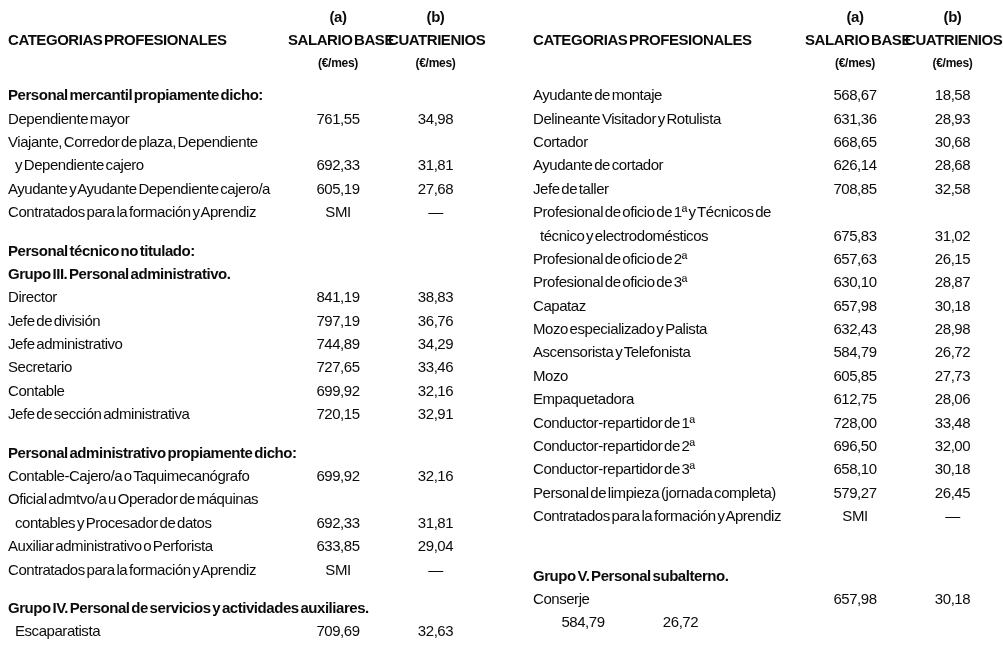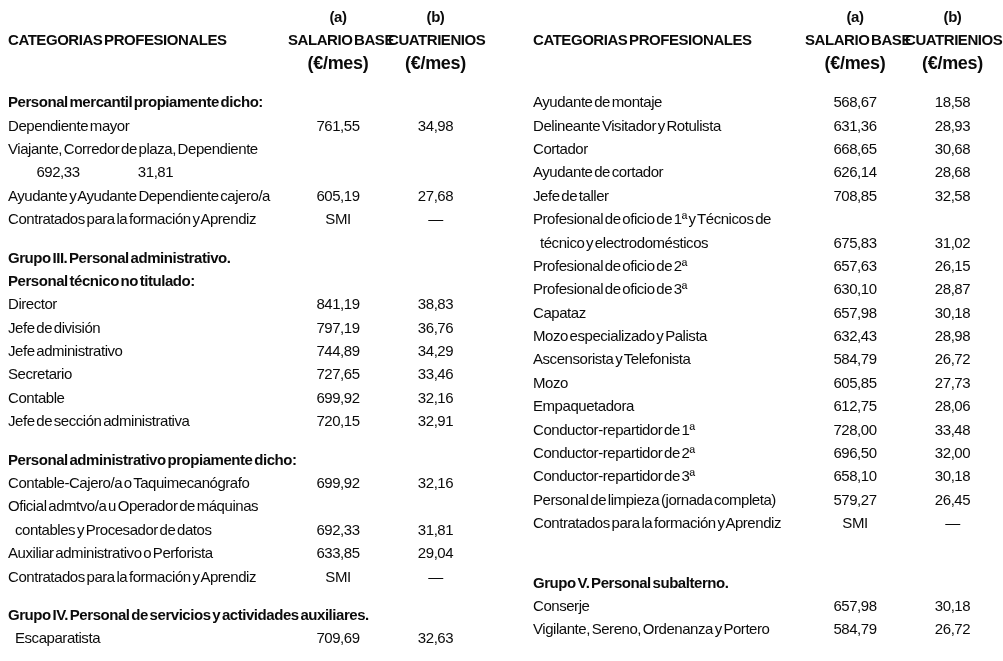--- a/index.html
+++ b/index.html
@@ -30,24 +30,24 @@
     white-space: nowrap;
     align-items: baseline;
   }
   .cell { flex: none; }
   .cell.label { flex: 1 1 auto; overflow: visible; }
   .cell.sal { width: 100px; text-align: center; }
   .cell.cua { width: 95px;  text-align: center; }
 
   .bold { font-weight: 700; }
   .indent { padding-left: 7px; }
-  .unit { font-size: 18px; font-weight: 700; letter-spacing: -0.3px; }
+  .unit { font-size: 12px; font-weight: 700; letter-spacing: -0.3px; }
 
   .blocks .block { margin-top: 15px; }
-  .blocks .block:first-child { margin-top: 15px; }
+  .blocks .block:first-child { margin-top: 8px; }
   .panel[data-name="panel-right"] .blocks .block:last-child { margin-top: 36px; }
 </style>
 </head>
 <body>
 
 <div class="page" data-name="salary-table-document">
 
   <div class="panel" data-name="panel-left">
     <div class="head" data-name="table-header">
       <div class="hrow" data-name="header-marks-row">
@@ -77,42 +77,43 @@
             <div class="cell label" data-name="category-label">Dependiente mayor</div>
             <div class="cell sal" data-name="salario-base-value">761,55</div>
             <div class="cell cua" data-name="cuatrienios-value">34,98</div>
           </div>
           <div class="row" data-name="table-row">
             <div class="cell label" data-name="category-label">Viajante, Corredor de plaza, Dependiente</div>
             <div class="cell sal" data-name="salario-base-value"></div>
             <div class="cell cua" data-name="cuatrienios-value"></div>
           </div>
           <div class="row" data-name="table-row">
+            <div class="cell label indent" data-name="category-label">y Dependiente cajero</div>
             <div class="cell sal" data-name="salario-base-value">692,33</div>
             <div class="cell cua" data-name="cuatrienios-value">31,81</div>
           </div>
           <div class="row" data-name="table-row">
             <div class="cell label" data-name="category-label">Ayudante y Ayudante Dependiente cajero/a</div>
             <div class="cell sal" data-name="salario-base-value">605,19</div>
             <div class="cell cua" data-name="cuatrienios-value">27,68</div>
           </div>
           <div class="row" data-name="table-row">
             <div class="cell label" data-name="category-label">Contratados para la formación y Aprendiz</div>
             <div class="cell sal" data-name="salario-base-value">SMI</div>
             <div class="cell cua" data-name="cuatrienios-value">—</div>
           </div>
         </div>
         <div class="block" data-name="table-section">
           <div class="row" data-name="table-row">
+            <div class="cell label bold" data-name="section-heading">Personal técnico no titulado:</div>
+            <div class="cell sal" data-name="salario-base-value"></div>
+            <div class="cell cua" data-name="cuatrienios-value"></div>
+          </div>
+          <div class="row" data-name="table-row">
             <div class="cell label bold" data-name="section-heading">Grupo III. Personal administrativo.</div>
-            <div class="cell sal" data-name="salario-base-value"></div>
-            <div class="cell cua" data-name="cuatrienios-value"></div>
-          </div>
-          <div class="row" data-name="table-row">
-            <div class="cell label bold" data-name="section-heading">Personal técnico no titulado:</div>
             <div class="cell sal" data-name="salario-base-value"></div>
             <div class="cell cua" data-name="cuatrienios-value"></div>
           </div>
           <div class="row" data-name="table-row">
             <div class="cell label" data-name="category-label">Director</div>
             <div class="cell sal" data-name="salario-base-value">841,19</div>
             <div class="cell cua" data-name="cuatrienios-value">38,83</div>
           </div>
           <div class="row" data-name="table-row">
             <div class="cell label" data-name="category-label">Jefe de división</div>
@@ -308,21 +309,20 @@
             <div class="cell label bold" data-name="section-heading">Grupo V. Personal subalterno.</div>
             <div class="cell sal" data-name="salario-base-value"></div>
             <div class="cell cua" data-name="cuatrienios-value"></div>
           </div>
           <div class="row" data-name="table-row">
             <div class="cell label" data-name="category-label">Conserje</div>
             <div class="cell sal" data-name="salario-base-value">657,98</div>
             <div class="cell cua" data-name="cuatrienios-value">30,18</div>
           </div>
           <div class="row" data-name="table-row">
-            <div class="cell label" data-name="category-label">Vigilante, Sereno, Ordenanza y Portero</div>
             <div class="cell sal" data-name="salario-base-value">584,79</div>
             <div class="cell cua" data-name="cuatrienios-value">26,72</div>
           </div>
         </div>
       </div>
   </div>
 
 </div>
 
 </body></html>

